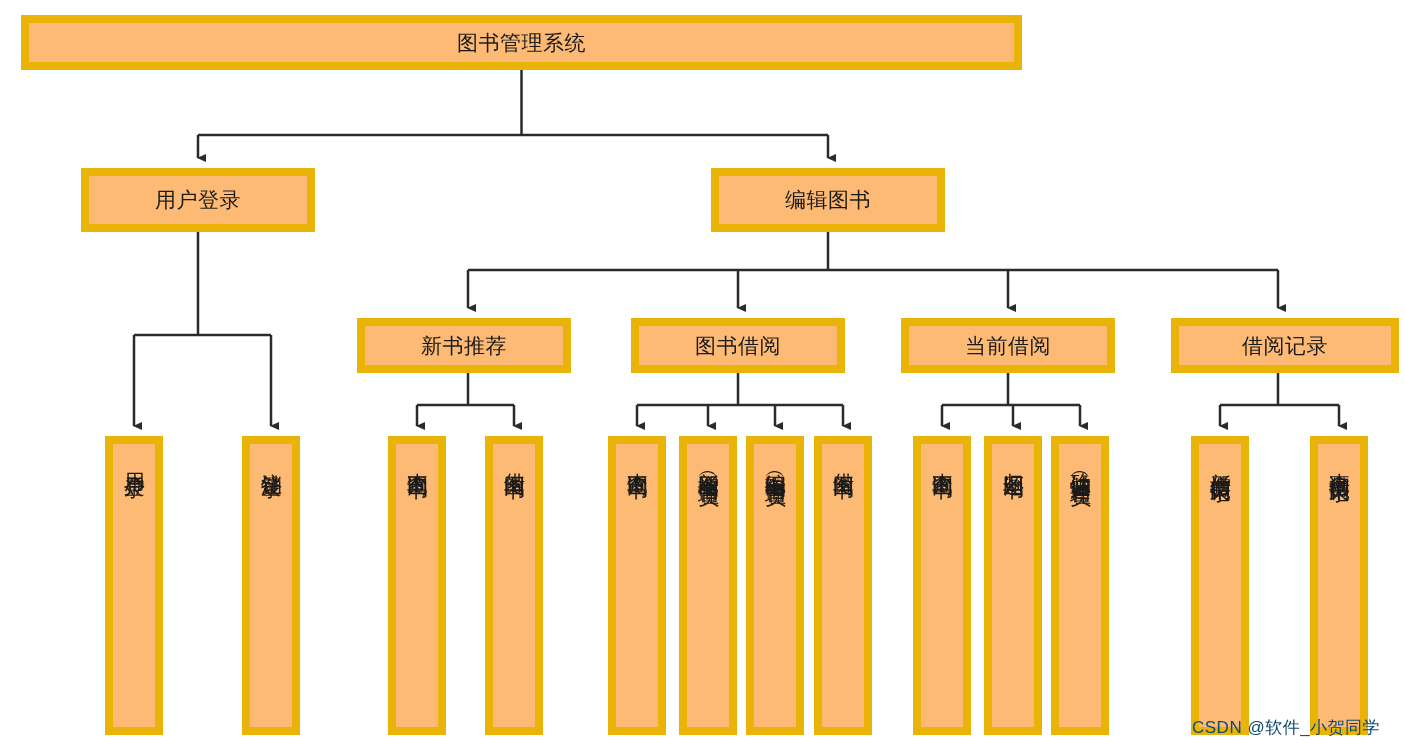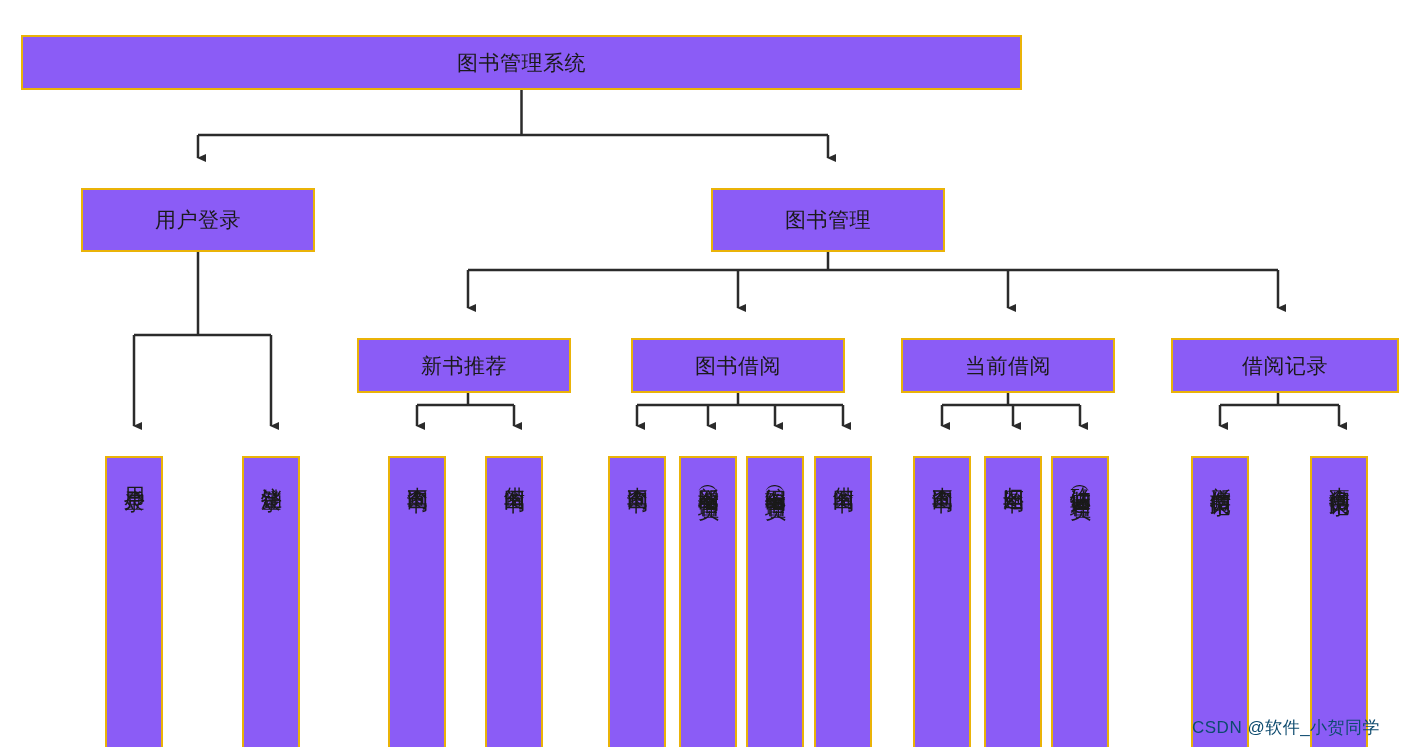--- a/index.html
+++ b/index.html
@@ -21,27 +21,26 @@
     position: absolute;
     left: 0;
     top: 0;
     width: 1405px;
     height: 747px;
     pointer-events: none;
   }
   .node {
     position: absolute;
     box-sizing: border-box;
-    background: #8b5cf6;
-    border: 2px solid #eab308;
+    background: #fdba74;
+    border: 8px solid #eab308;
     display: flex;
     align-items: center;
     justify-content: center;
     color: #1a1a1a;
-    margin-top: 20px;
   }
   .node.horiz {
     font-size: 21px;
     letter-spacing: 0.5px;
   }
   .node.vert {
     align-items: flex-start;
     justify-content: center;
     padding-top: 12px;
   }
@@ -111,21 +110,21 @@
       </g>
   </svg>
   <div id="nodes-layer">
       <div class="node horiz" style="left: 21px; top: 15px; width: 1001px; height: 55px;">
         <span class="hlabel">图书管理系统</span>
       </div>
       <div class="node horiz" style="left: 81px; top: 168px; width: 234px; height: 64px;">
         <span class="hlabel">用户登录</span>
       </div>
       <div class="node horiz" style="left: 711px; top: 168px; width: 234px; height: 64px;">
-        <span class="hlabel">图书管理</span>
+        <span class="hlabel">编辑图书</span>
       </div>
       <div class="node horiz" style="left: 357px; top: 318px; width: 214px; height: 55px;">
         <span class="hlabel">新书推荐</span>
       </div>
       <div class="node horiz" style="left: 631px; top: 318px; width: 214px; height: 55px; align-items: center;">
         <span class="hlabel">图书借阅</span>
       </div>
       <div class="node horiz" style="left: 901px; top: 318px; width: 214px; height: 55px;">
         <span class="hlabel">当前借阅</span>
       </div>

